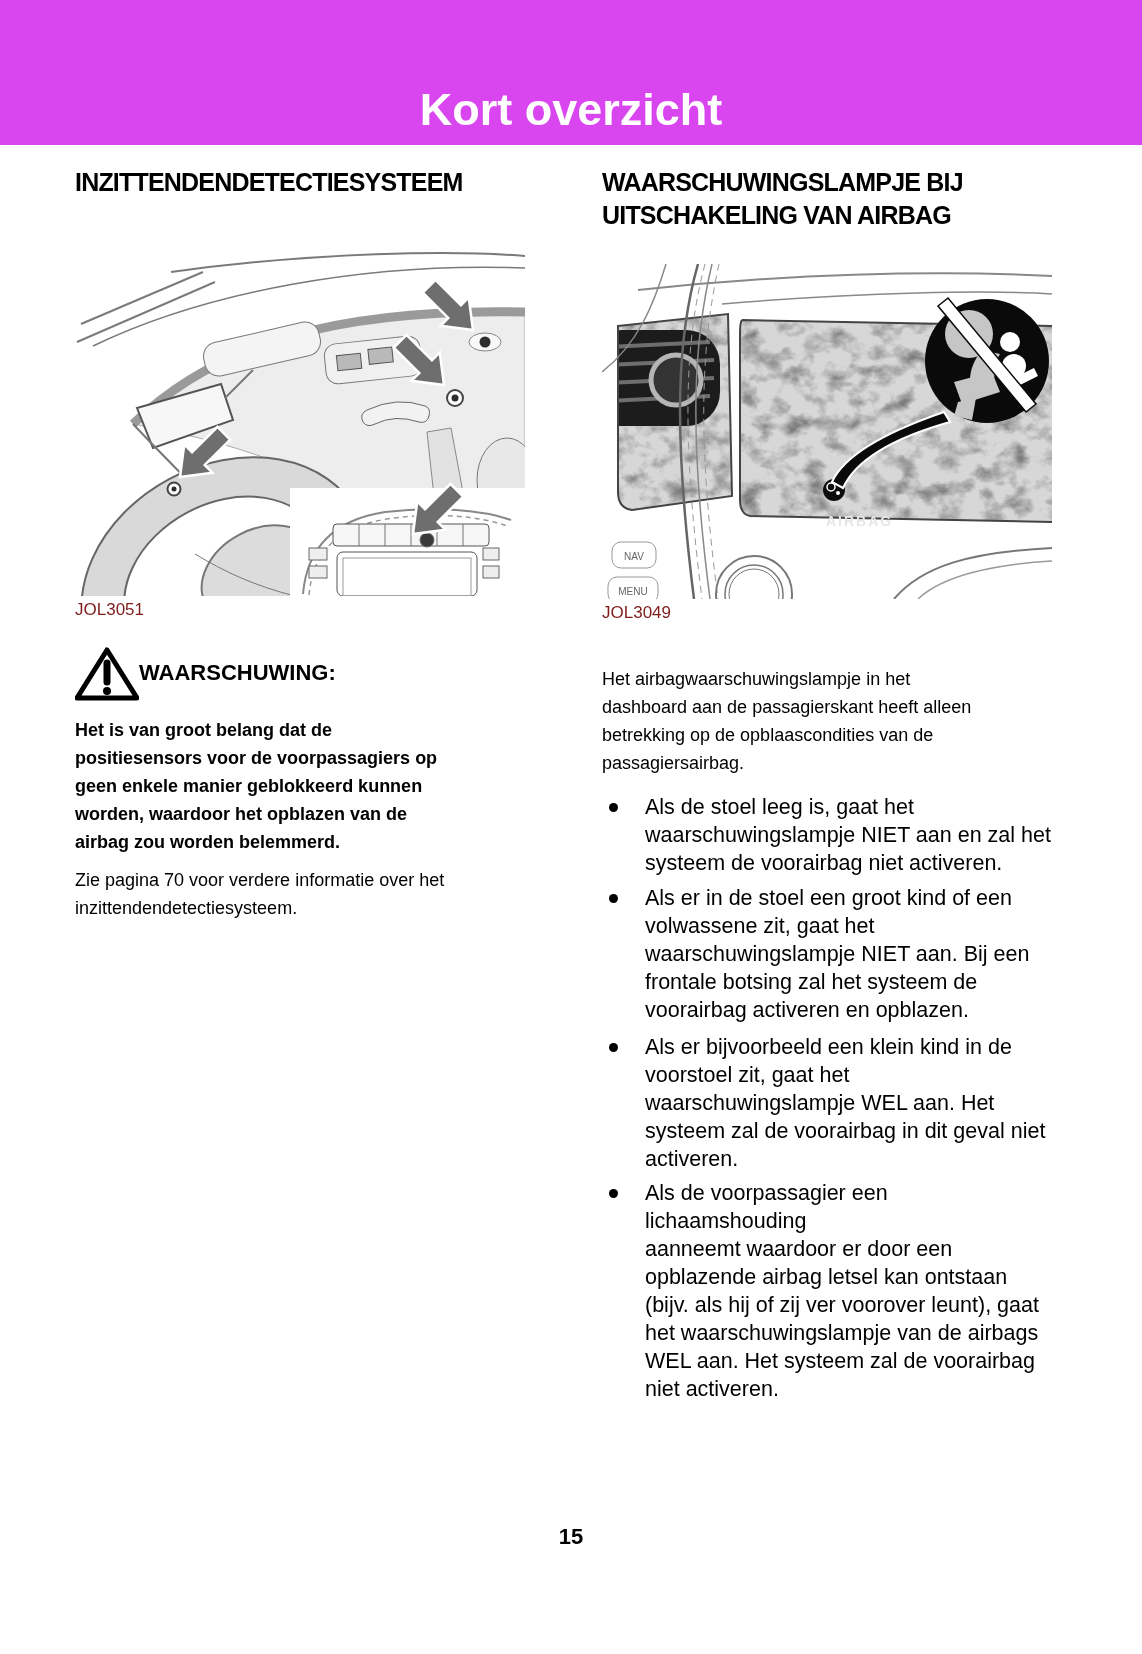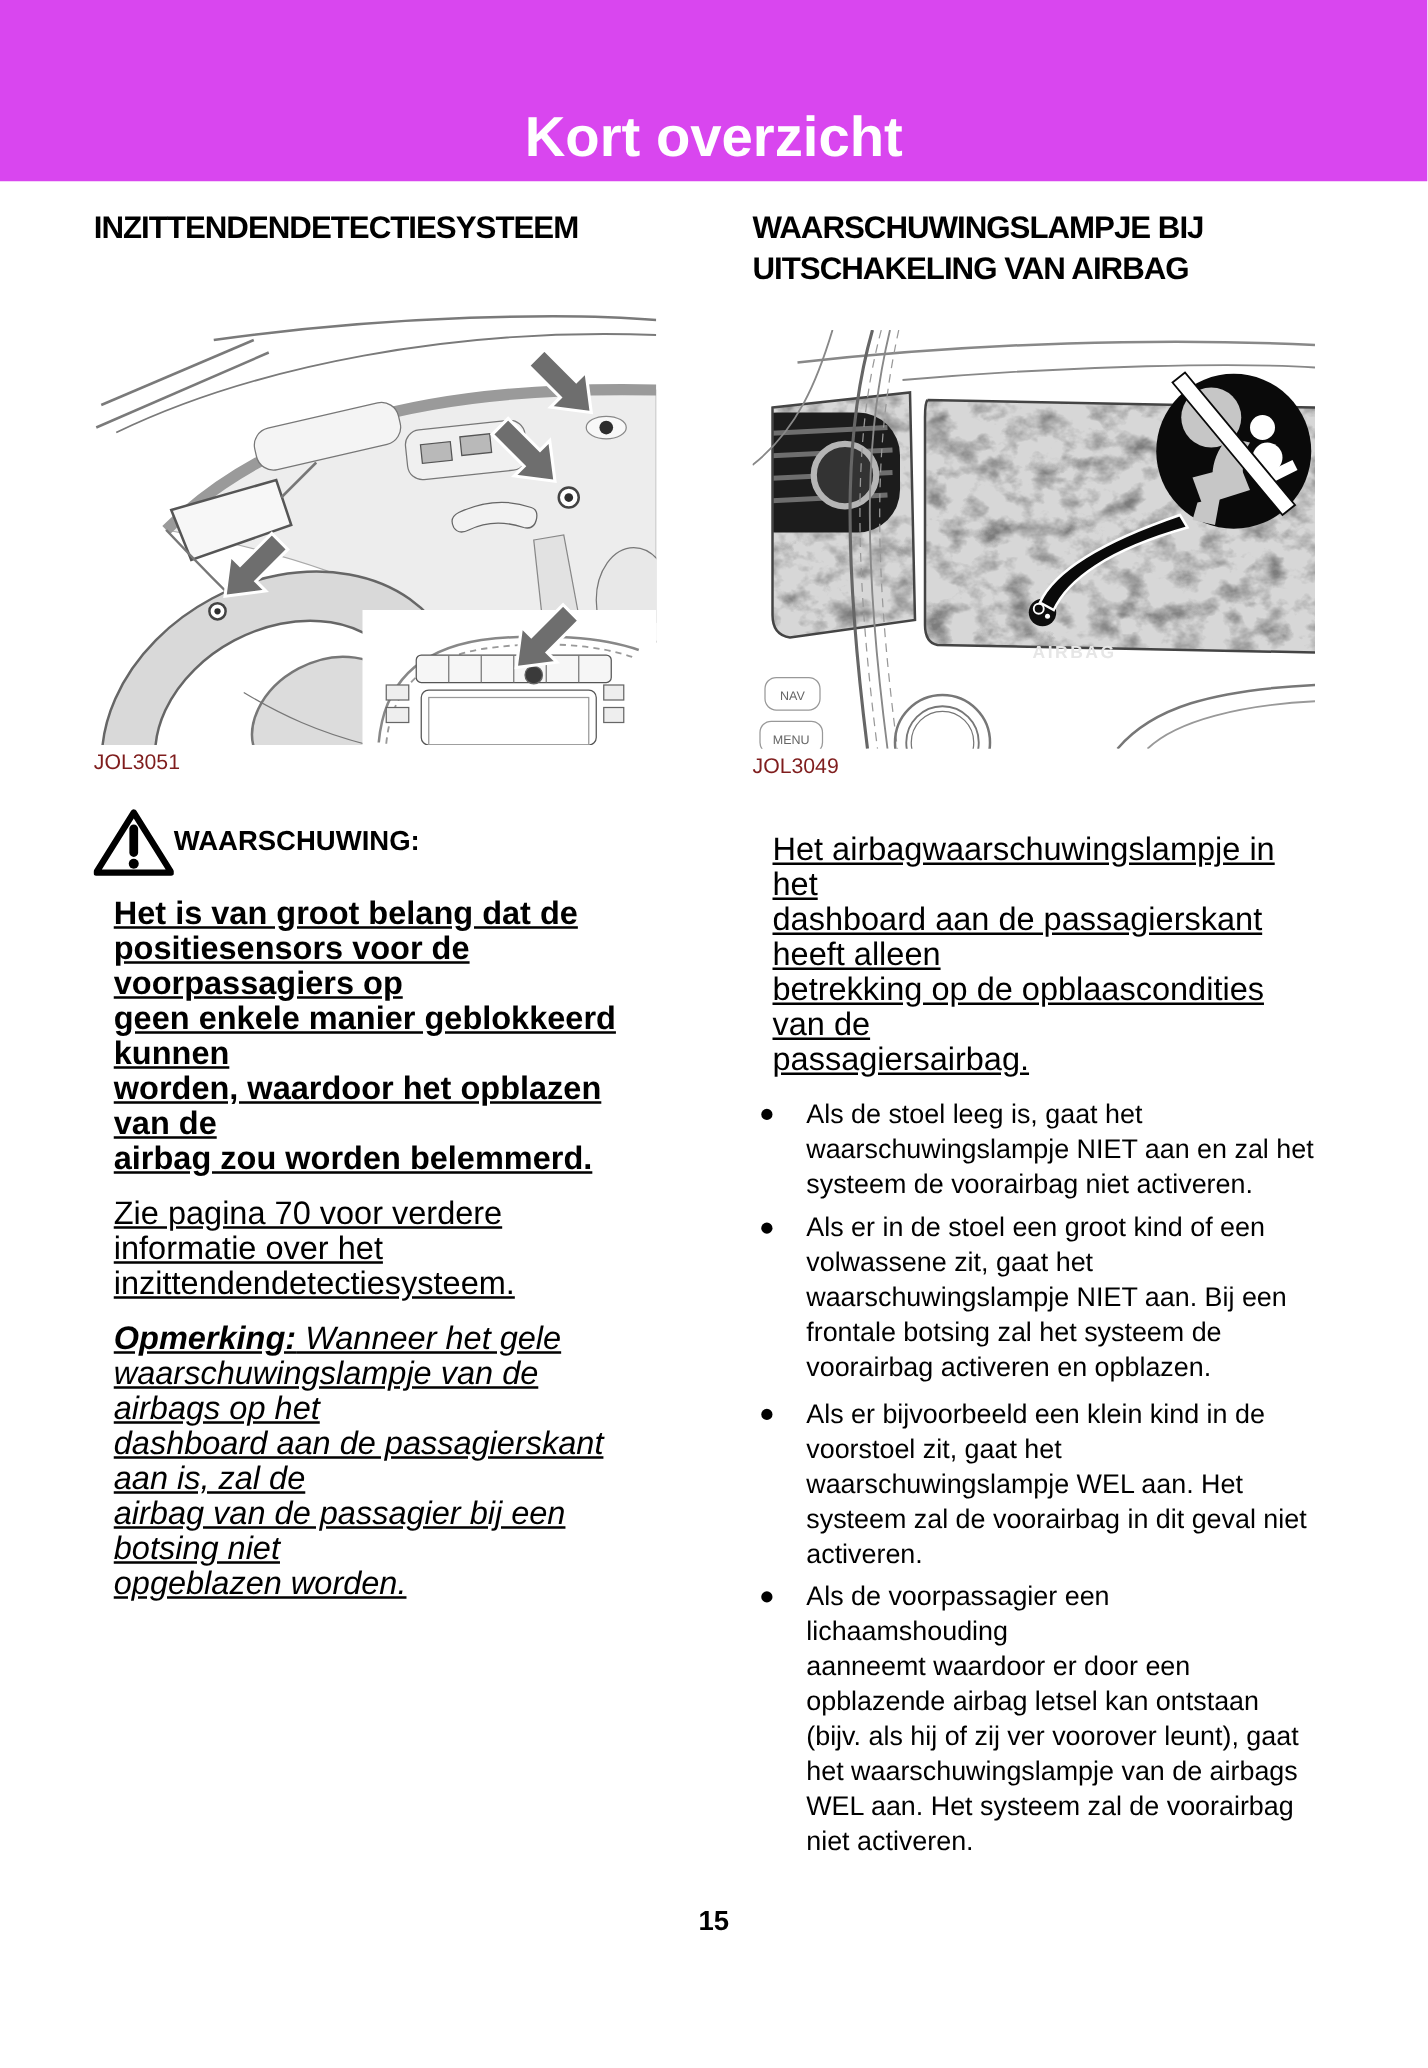--- a/index.html
+++ b/index.html
@@ -20,33 +20,33 @@
   h2{
     margin:0;font-size:25px;line-height:33px;font-weight:bold;letter-spacing:-0.8px;
     white-space:pre-line;
   }
   .figure{margin-top:49px;}
   .col-right .figure{margin-top:32px;}
   .figure svg{display:block;}
   .figure-caption{font-size:17px;line-height:20px;margin-top:4px;color:#7f1d1d;}
   .warning-head{display:flex;align-items:center;margin-top:26px;height:56px;}
   .warning-head .wlabel{font-size:22px;font-weight:bold;line-height:24px;padding-bottom:3px;}
-  p{margin:16px;font-size:26px;line-height:28px;text-decoration:underline;}
+  p{margin:0;font-size:18px;line-height:28px;}
   .preline{white-space:pre-line;}
   .p-bold{font-weight:bold;margin-top:14px;}
   .p-normal{margin-top:10px;}
   .p-note{margin-top:10px;font-style:italic;}
   .p-note .note-label{font-weight:bold;}
   .intro{margin-top:42px;}
   ul.bullets{list-style:none;margin:0;padding:0;}
   ul.bullets li{position:relative;padding-left:43px;font-size:21.5px;line-height:28px;white-space:pre-line;}
   ul.bullets li::before{
     content:"";position:absolute;left:7px;top:10px;width:9px;height:9px;border-radius:50%;background:#000;
   }
-  .li-1{margin-top:5px;}
+  .li-1{margin-top:16px;}
   .li-2{margin-top:7px;}
   .li-3{margin-top:9px;}
   .li-4{margin-top:6px;}
   .page-number{
     position:absolute;left:0;top:1524px;width:1142px;text-align:center;
     font-size:22px;font-weight:bold;
   }
 </style>
 </head>
 <body>
@@ -154,25 +154,20 @@
 
   <p class="p-bold preline">Het is van groot belang dat de
 positiesensors voor de voorpassagiers op
 geen enkele manier geblokkeerd kunnen
 worden, waardoor het opblazen van de
 airbag zou worden belemmerd.</p>
 
   <p class="p-normal preline">Zie pagina 70 voor verdere informatie over het
 inzittendendetectiesysteem.</p>
 
-  <p class="p-note preline"><span class="note-label">Opmerking:</span><span> Wanneer het gele
-waarschuwingslampje van de airbags op het
-dashboard aan de passagierskant aan is, zal de
-airbag van de passagier bij een botsing niet
-opgeblazen worden.</span></p>
 </div>
 
 <div class="col col-right">
   <h2>WAARSCHUWINGSLAMPJE BIJ
 UITSCHAKELING VAN AIRBAG</h2>
 
   <div class="figure">
     <svg width="450" height="335" viewBox="0 0 450 335">
       <defs>
         <filter id="mottle" x="-5%" y="-5%" width="110%" height="110%">

